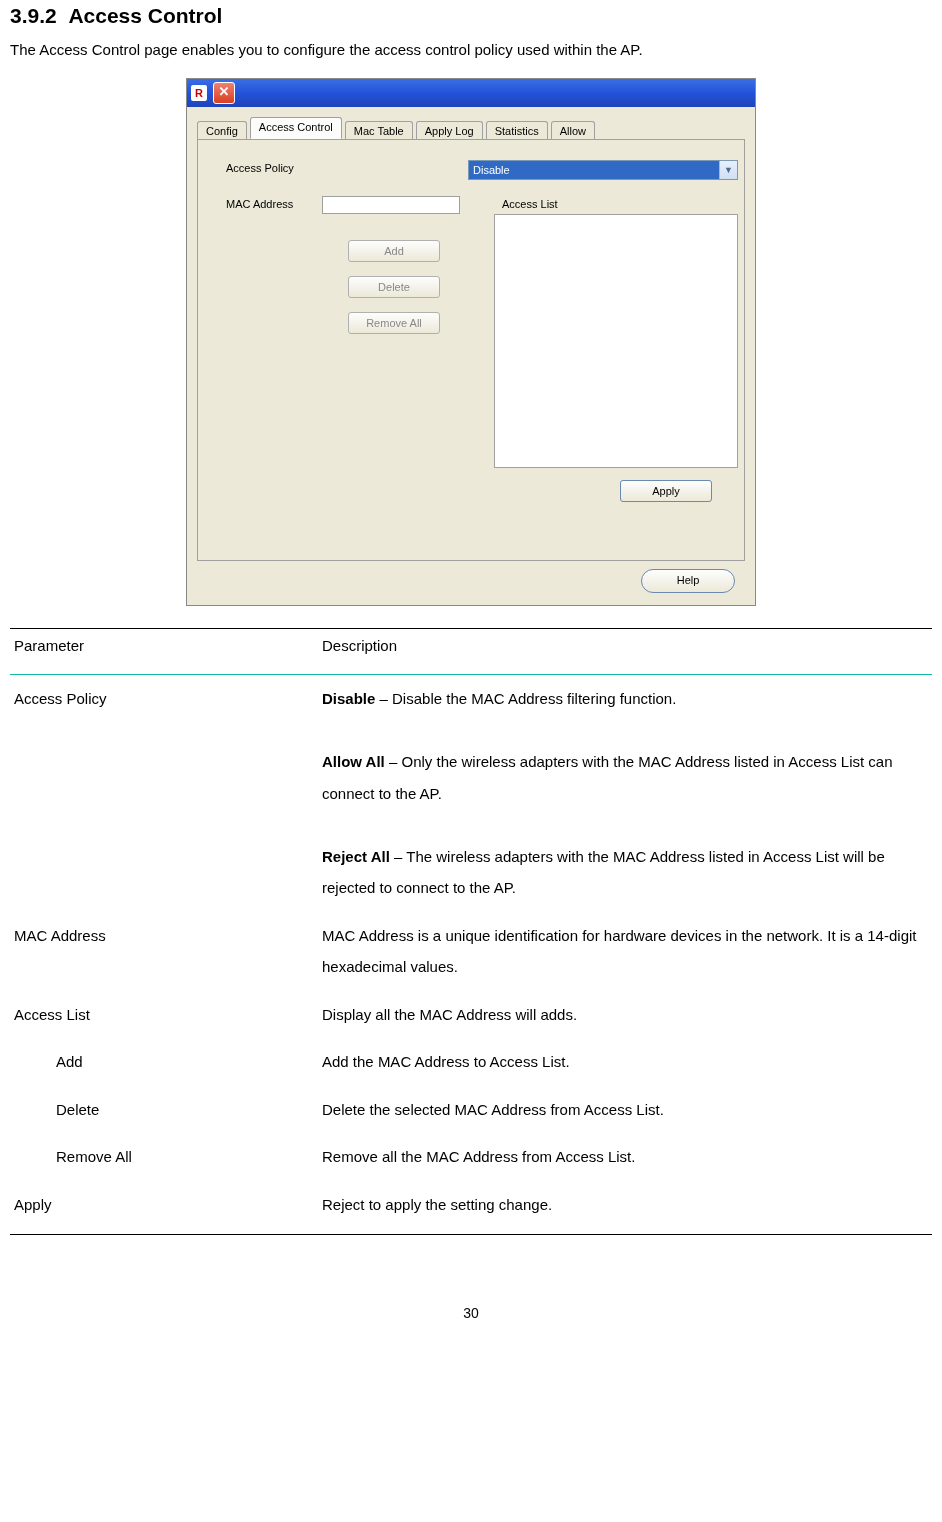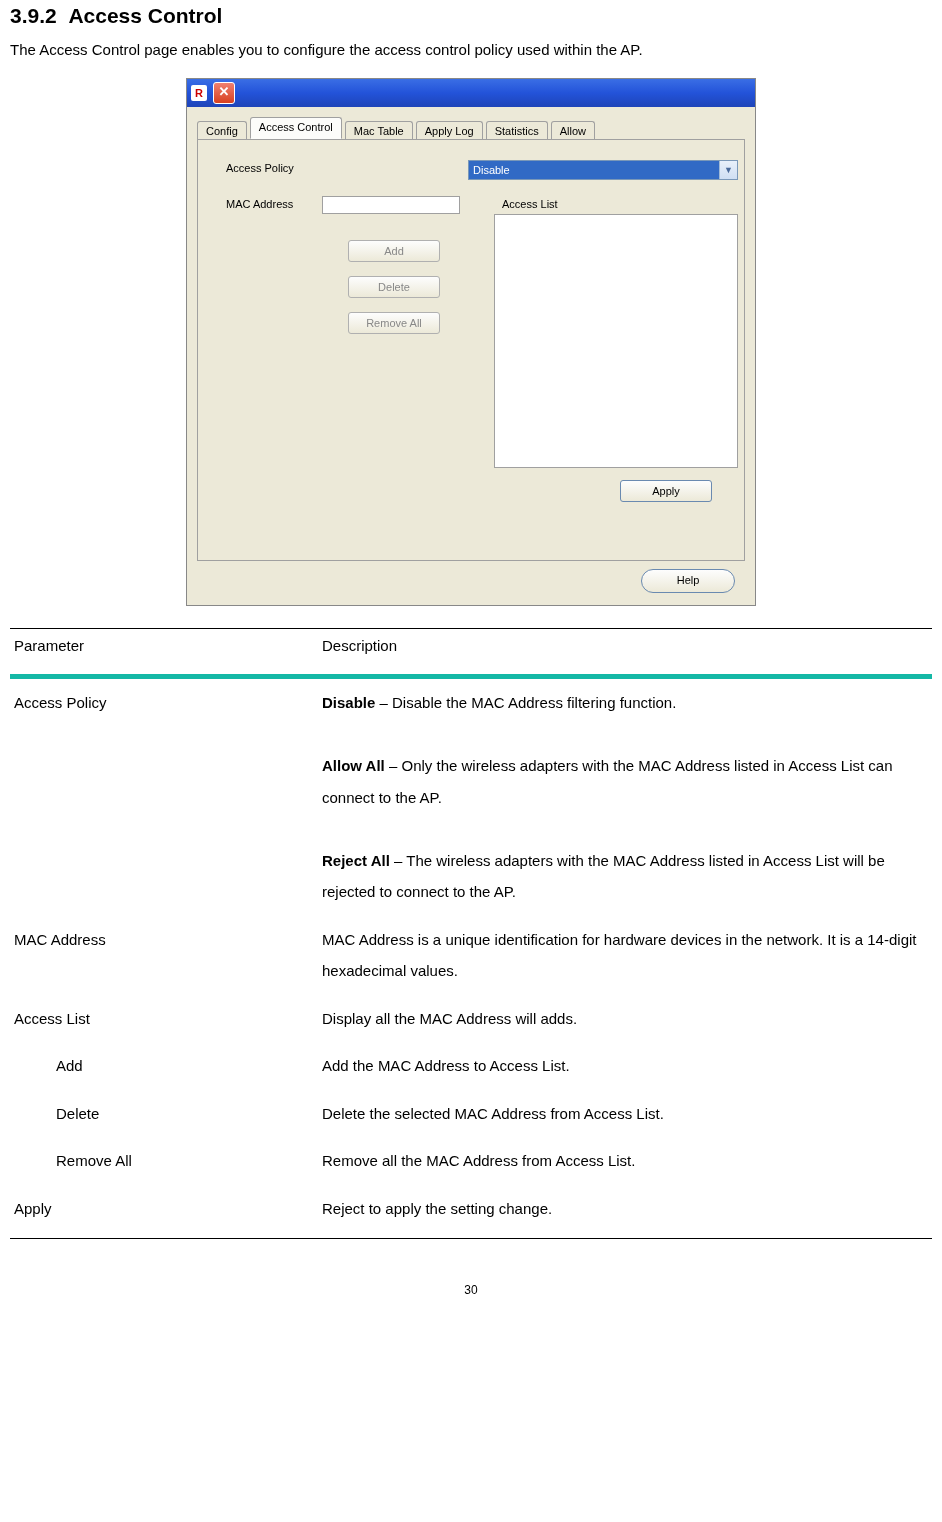--- a/index.html
+++ b/index.html
@@ -209,41 +209,41 @@
   .param-table td, .param-table th {
     vertical-align: top;
     text-align: left;
     padding: 8px 4px 8px 4px;
     line-height: 2.1;
     font-size: 15px;
     font-weight: normal;
   }
   .param-table thead th {
     border-top: 1px solid #000;
-    border-bottom: 5px solid #14b8a6;
+    border-bottom: 1px solid #14b8a6;
     padding-top: 6px;
     padding-bottom: 18px;
     line-height: 1.4;
   }
   .param-table tbody {
   }
   .param-table .col1 {
     width: 300px;
   }
   .indent1 {
     padding-left: 42px;
   }
   .last-row td {
     border-bottom: 1px solid #000;
     padding-bottom: 14px;
   }
   .pagenum {
     text-align: center;
-    font-size: 12px;
-    margin-top: 44px;
+    font-size: 14px;
+    margin-top: 70px;
     margin-bottom: 4px;
   }
 </style>
 </head>
 <body>
 
 <h2 class="section-title">
   <span>3.9.2</span>&nbsp;&nbsp;<span>Access Control</span>
 </h2>
 

